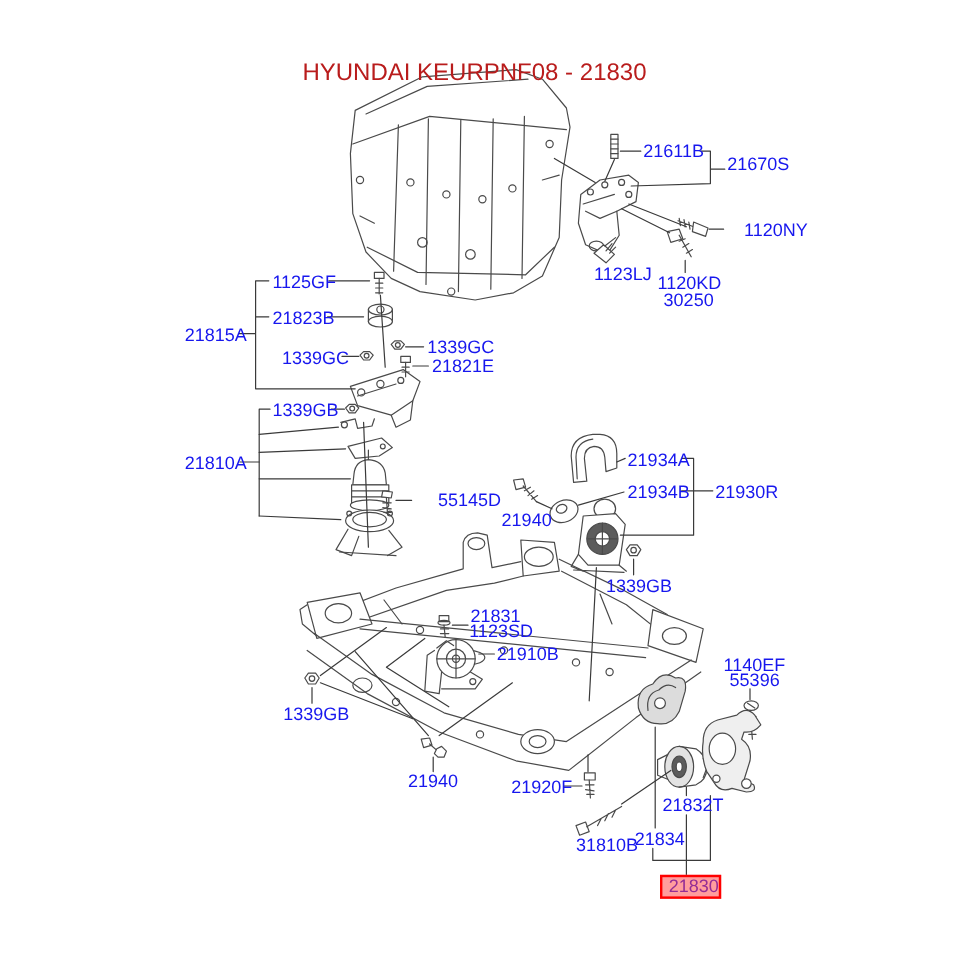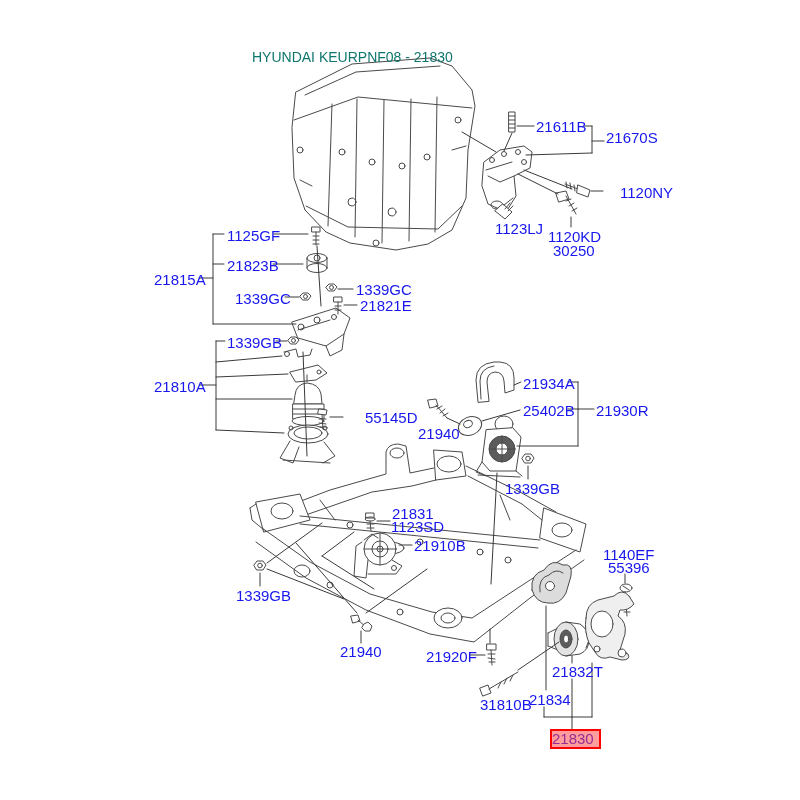--- a/index.html
+++ b/index.html
@@ -1,25 +1,25 @@
 <!DOCTYPE html>
 <html><head>
 <meta charset="utf-8">
 <style>
   html,body{margin:0;padding:0;background:#ffffff;}
   .stage{position:relative;width:800px;height:800px;background:#ffffff;
          font-family:"Liberation Sans",sans-serif;overflow:hidden;}
   .stage svg{position:absolute;left:0;top:0;}
-  .title{position:absolute;left:252px;top:50px;font-size:14px;color:#0f766e;
+  .title{position:absolute;left:252px;top:50px;font-size:20px;color:#b91c1c;
          white-space:nowrap;line-height:1.1;}
   .plbl{position:absolute;font-size:15px;color:#1717ee;white-space:nowrap;
         line-height:1.05;letter-spacing:0px;}
   .hl{position:absolute;left:550px;top:729px;width:47px;height:16px;
       background:#ff9d9d;border:2px solid #ff0000;color:#952d95;
-      font-size:15px;line-height:16px;text-align:left;white-space:nowrap;}
+      font-size:15px;line-height:16px;text-align:right;white-space:nowrap;}
 </style>
 </head>
 <body>
 
 <div class="stage">
 
 <svg width="800" height="800" viewBox="0 0 800 800">
   <g fill="none" stroke="#4a4a4a" stroke-width="1" stroke-linejoin="round" stroke-linecap="round">
 
     <g>
@@ -298,21 +298,21 @@
 <div class="plbl" style="left:227px;top:228px">1125GF</div>
 <div class="plbl" style="left:227px;top:258px">21823B</div>
 <div class="plbl" style="left:154px;top:272px">21815A</div>
 <div class="plbl" style="left:235px;top:291px">1339GC</div>
 <div class="plbl" style="left:356px;top:282px">1339GC</div>
 <div class="plbl" style="left:360px;top:298px">21821E</div>
 <div class="plbl" style="left:227px;top:335px">1339GB</div>
 <div class="plbl" style="left:154px;top:379px">21810A</div>
 <div class="plbl" style="left:365px;top:410px">55145D</div>
 <div class="plbl" style="left:523px;top:376px">21934A</div>
-<div class="plbl" style="left:523px;top:403px">25402B</div>
+<div class="plbl" style="left:523px;top:403px">21934B</div>
 <div class="plbl" style="left:596px;top:403px">21930R</div>
 <div class="plbl" style="left:418px;top:426px">21940</div>
 <div class="plbl" style="left:505px;top:481px">1339GB</div>
 <div class="plbl" style="left:392px;top:506px">21831</div>
 <div class="plbl" style="left:391px;top:519px">1123SD</div>
 <div class="plbl" style="left:414px;top:538px">21910B</div>
 <div class="plbl" style="left:236px;top:588px">1339GB</div>
 <div class="plbl" style="left:340px;top:644px">21940</div>
 <div class="plbl" style="left:426px;top:649px">21920F</div>
 <div class="plbl" style="left:603px;top:547px">1140EF</div>

